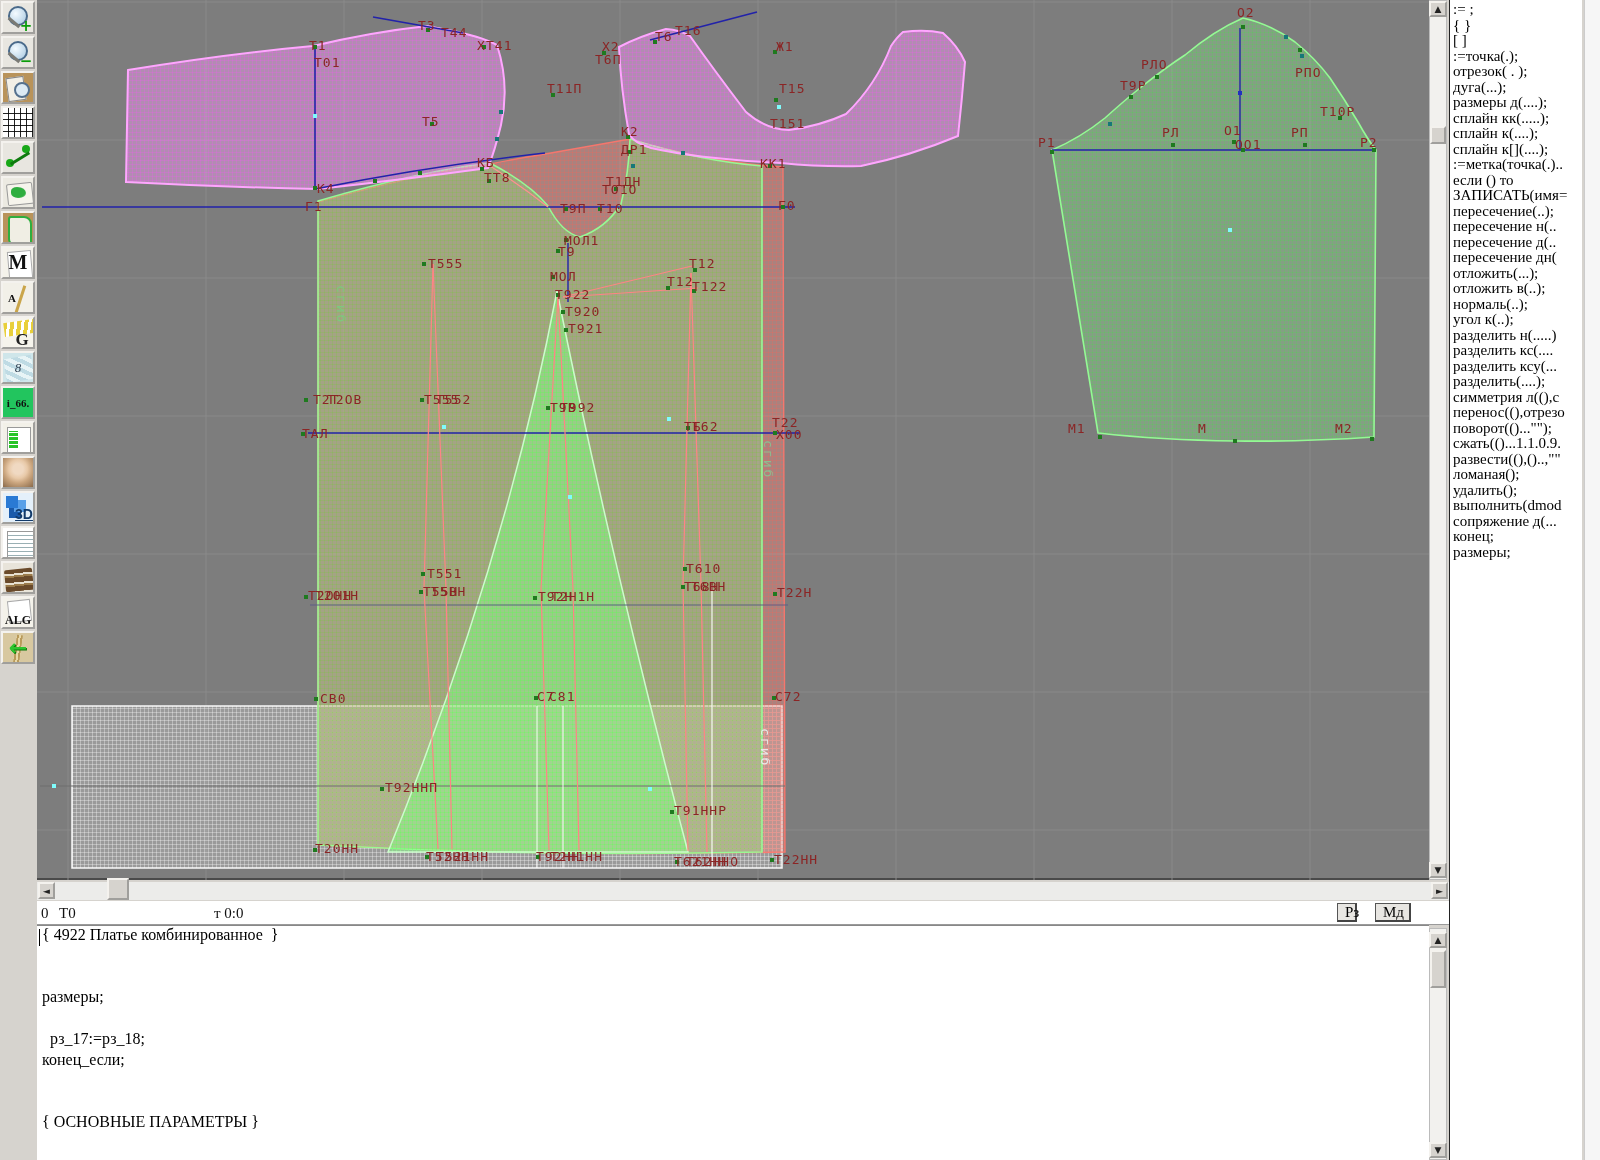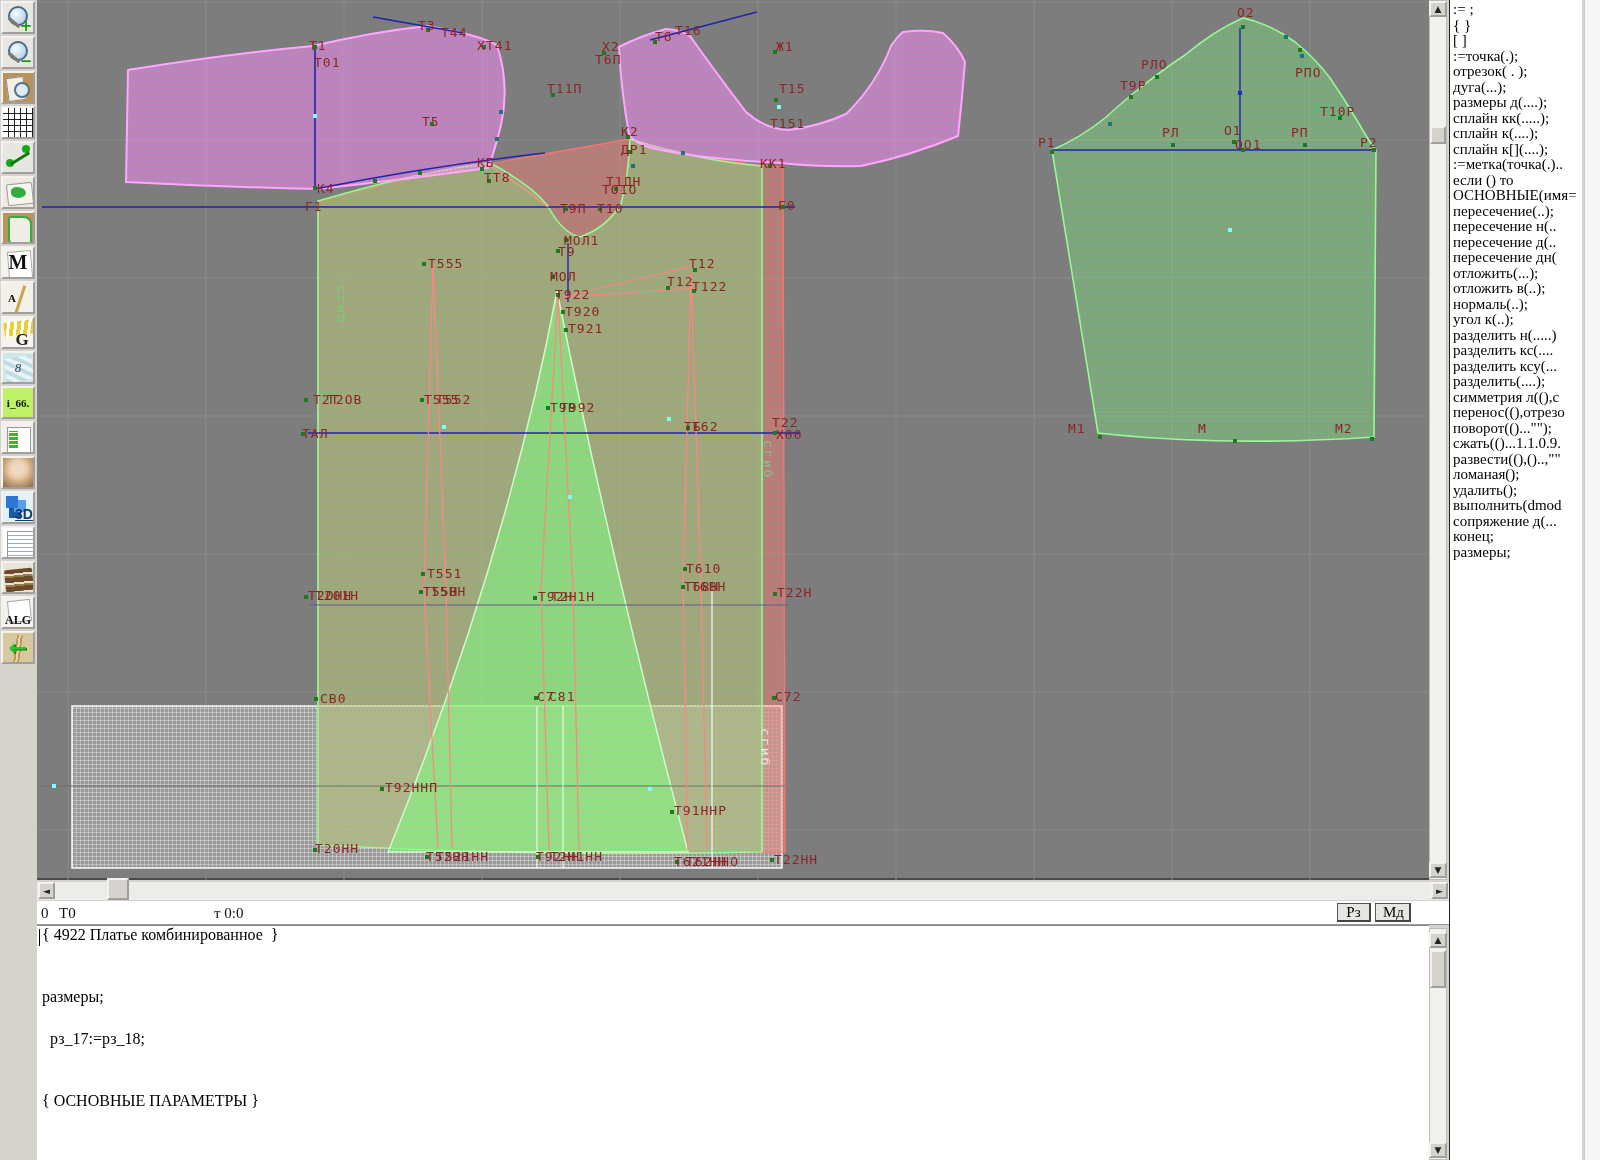--- a/index.html
+++ b/index.html
@@ -50,21 +50,21 @@
     background:#caa54a; transform:rotate(18deg); }
   .icon-drafting .glyph { left:-6px; font:bold 11px "Liberation Serif", serif; }
   .icon-g-curves { background:#f6f4ec; }
   .icon-g-curves::before { content:""; position:absolute; left:1px; top:3px; width:30px; height:14px;
     background:repeating-linear-gradient(105deg,#e8cf3a 0 4px,#fff 4px 7px); transform:rotate(-8deg); }
   .icon-g-curves .glyph { top:7px; left:4px; font:bold 17px "Liberation Serif", serif; color:#222; }
   .icon-blueprint { background:#cfe6ea; }
   .icon-blueprint::before { content:""; position:absolute; left:2px; top:4px; width:28px; height:24px;
     background:repeating-linear-gradient(35deg,#bfdbe4 0 4px,#e8f4f6 4px 8px); transform:rotate(-10deg); }
   .icon-blueprint .glyph { font:italic 13px "Liberation Serif", serif; color:#345; }
-  .icon-i66 { background:#bef264; }
+  .icon-i66 { background:#22c55e; }
   .icon-i66 .glyph { font:bold 11px "Liberation Serif", serif; }
   .icon-size-table { background:#f2f0e8; }
   .icon-size-table::before { content:""; position:absolute; left:4px; top:4px; width:22px; height:24px;
     background:#fff; border:1px solid #999; }
   .icon-size-table::after { content:""; position:absolute; left:6px; top:8px; width:9px; height:17px;
     background:repeating-linear-gradient(0deg,#27c427 0 3px,#fff 3px 4px); }
   .icon-model-photo { background:radial-gradient(circle at 50% 38%, #f0d9c2 22%, #e8c9a8 40%, #caa57e 60%, #8a6a4a); }
   .icon-three-d { background:#e4f0fa; }
   .icon-three-d::before { content:""; position:absolute; left:3px; top:3px; width:12px; height:12px;
     background:#2a7ad4; box-shadow:8px 4px 0 #5aa0e8, 3px 10px 0 #1a5aaa; }
@@ -445,33 +445,34 @@
   <div id="hscroll-row">
     <div class="sb-btn" style="left:1px;top:0;width:17px;height:17px;">◄</div>
     <div class="sb-thumb" style="left:70px;top:-4px;width:22px;height:22px;"></div>
     <div class="sb-btn" style="left:1394px;top:0;width:17px;height:17px;">►</div>
   </div>
 
   <div id="status-row">
     <span class="st-text" style="left:4px;">0</span>
     <span class="st-text" style="left:22px;">Т0</span>
     <span class="st-text" style="left:168px;margin-left:9px;">т 0:0</span>
-    <button class="st-btn" style="left:1300px;width:34px;">Рз</button>
+    <button class="st-btn" style="left:1300px;width:20px;">Рз</button>
     <button class="st-btn" style="left:1338px;width:36px;">Мд</button>
   </div>
 
   <div id="editor">
     <div id="caret"></div>
     <div id="editor-lines">
         <div class="ed-line">{ 4922 Платье комбинированное  }</div>
         <div class="ed-line"></div>
         <div class="ed-line"></div>
         <div class="ed-line">размеры;</div>
         <div class="ed-line"></div>
         <div class="ed-line">  рз_17:=рз_18;</div>
+        <div class="ed-line">конец_если;</div>
         <div class="ed-line"></div>
         <div class="ed-line"></div>
         <div class="ed-line">{ ОСНОВНЫЕ ПАРАМЕТРЫ }</div>
       </div>
   </div>
 
   <div>
     <div class="sb-track" style="left:1429px;top:928px;width:18px;height:232px;"></div>
     <div class="sb-btn" style="left:1429px;top:932px;width:18px;height:16px;">▲</div>
     <div class="sb-thumb" style="left:1430px;top:950px;width:16px;height:38px;"></div>
@@ -485,21 +486,21 @@
         <li>[  ]</li>
         <li>:=точка(.);</li>
         <li>отрезок( . );</li>
         <li>дуга(...);</li>
         <li>размеры  д(....);</li>
         <li>сплайн  кк(.....);</li>
         <li>сплайн  к(....);</li>
         <li>сплайн  к[](....);</li>
         <li>:=метка(точка(.)..</li>
         <li>если () то</li>
-        <li>ОСНОВНЫЕ(имя=</li>
+        <li>ЗАПИСАТЬ(имя=</li>
         <li>пересечение(..);</li>
         <li>пересечение  н(..</li>
         <li>пересечение  д(..</li>
         <li>пересечение  дн(</li>
         <li>отложить(...);</li>
         <li>отложить  в(..);</li>
         <li>нормаль(..);</li>
         <li>угол  к(..);</li>
         <li>разделить  н(.....)</li>
         <li>разделить  кс(....</li>

